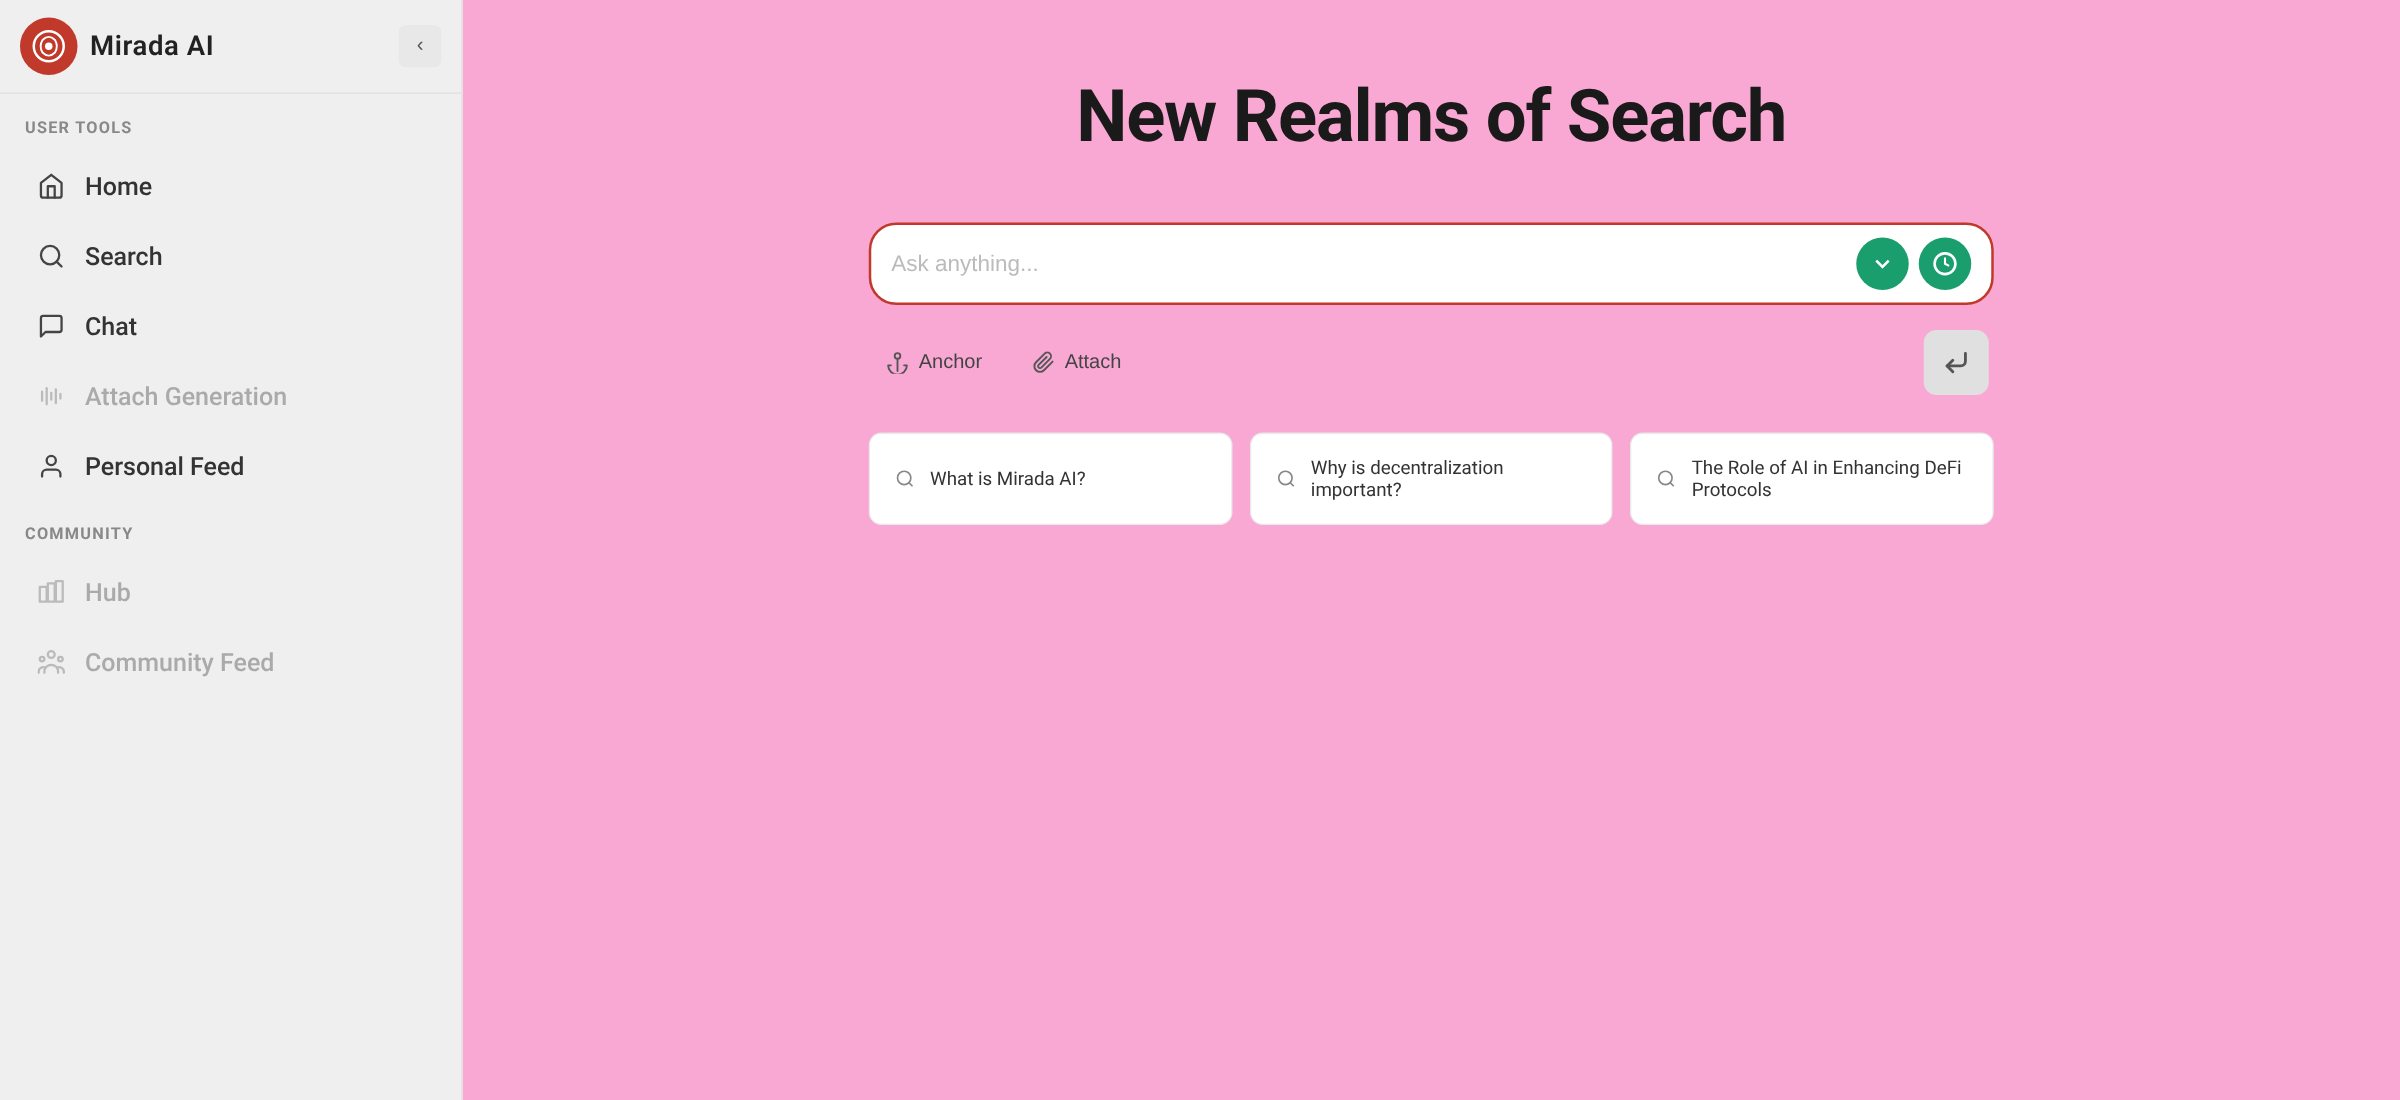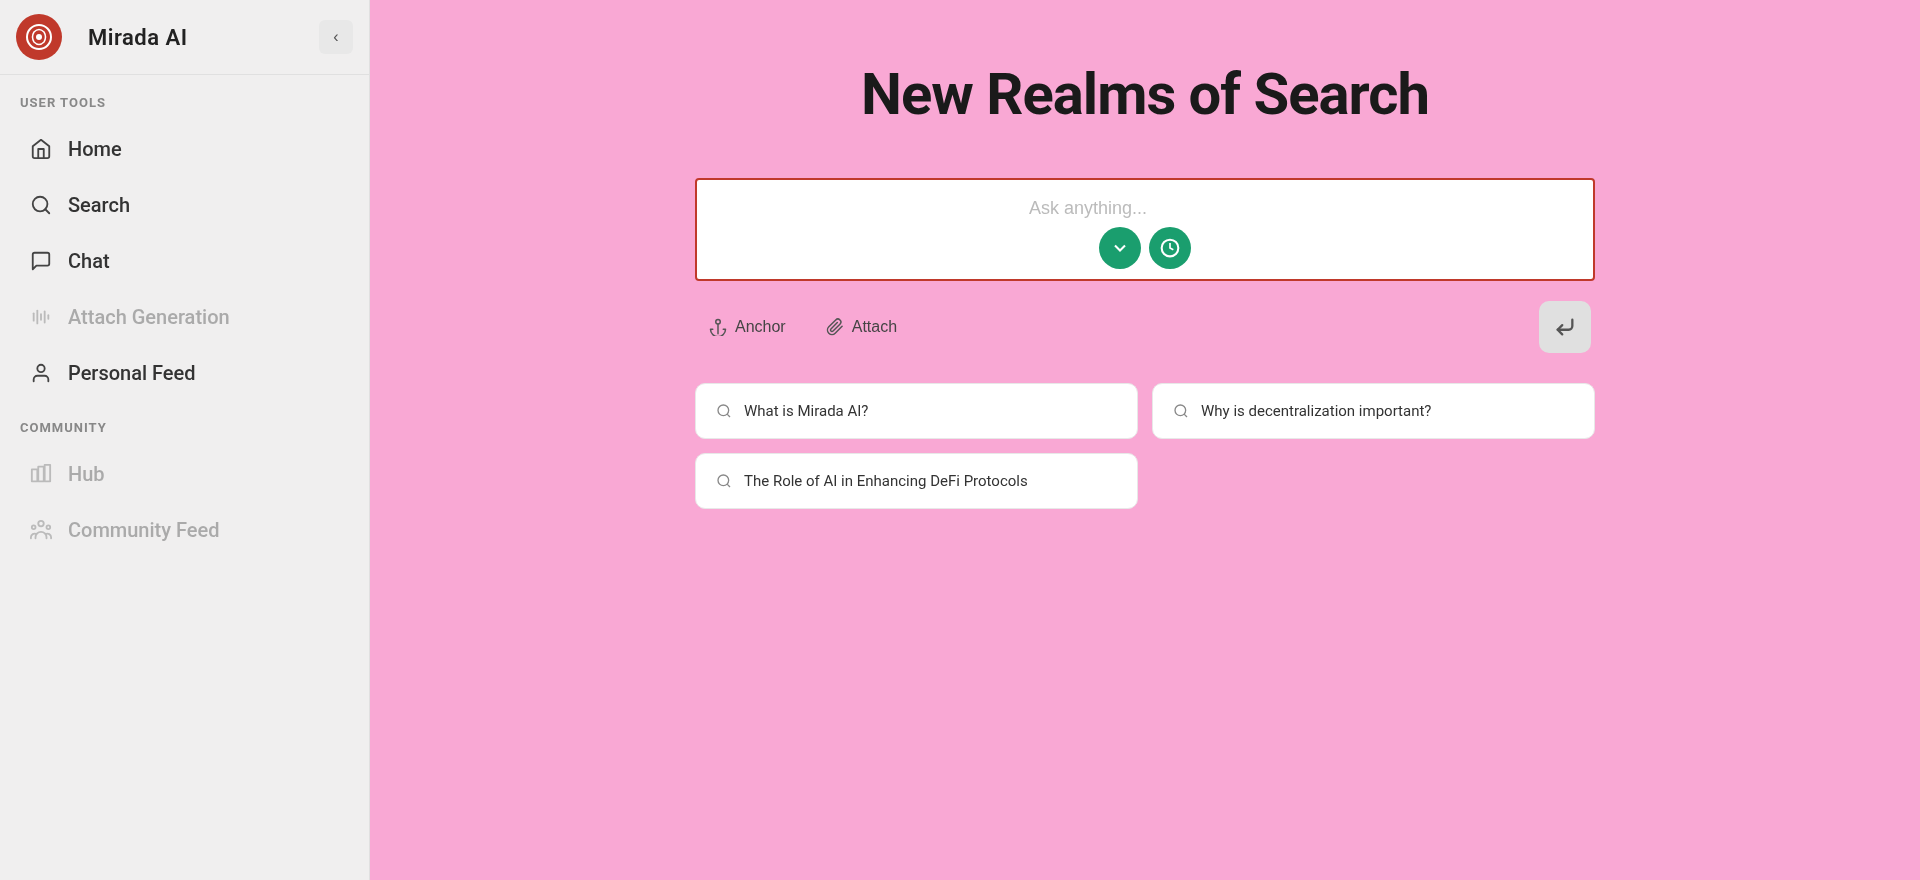--- a/index.html
+++ b/index.html
@@ -26,21 +26,21 @@
       display: flex;
       align-items: center;
       justify-content: space-between;
       padding: 14px 16px;
       border-bottom: 1px solid #e0e0e0;
     }
 
     .logo-area {
       display: flex;
       align-items: center;
-      gap: 26px;
+      gap: 10px;
       justify-content: flex-end;
     }
 
     .logo-icon {
       width: 46px;
       height: 46px;
       background: #c0392b;
       border-radius: 50%;
       display: flex;
       align-items: center;
@@ -147,26 +147,25 @@
 
     .search-container {
       width: 100%;
       max-width: 900px;
       margin-bottom: 20px;
     }
 
     .search-input-wrapper {
       position: relative;
       border: 2px solid #c0392b;
-      border-radius: 4px;
+      border-radius: 22px;
       background: white;
       display: flex;
       align-items: center;
       padding: 10px 16px;
-      flex-direction: column;
     }
 
     .search-input {
       flex: 1;
       border: none;
       outline: none;
       font-size: 18px;
       color: #333;
       background: transparent;
       padding: 8px 0;
@@ -249,21 +248,21 @@
       align-items: center;
       justify-content: center;
       font-size: 22px;
       color: #555;
     }
 
     .suggestion-grid {
       width: 100%;
       max-width: 900px;
       display: grid;
-      grid-template-columns: 1fr 1fr;
+      grid-template-columns: 1fr 1fr 1fr;
       gap: 14px;
     }
 
     .suggestion-card {
       background: white;
       border: 1px solid #e8e8e8;
       border-radius: 10px;
       padding: 18px 20px;
       cursor: pointer;
       display: flex;

